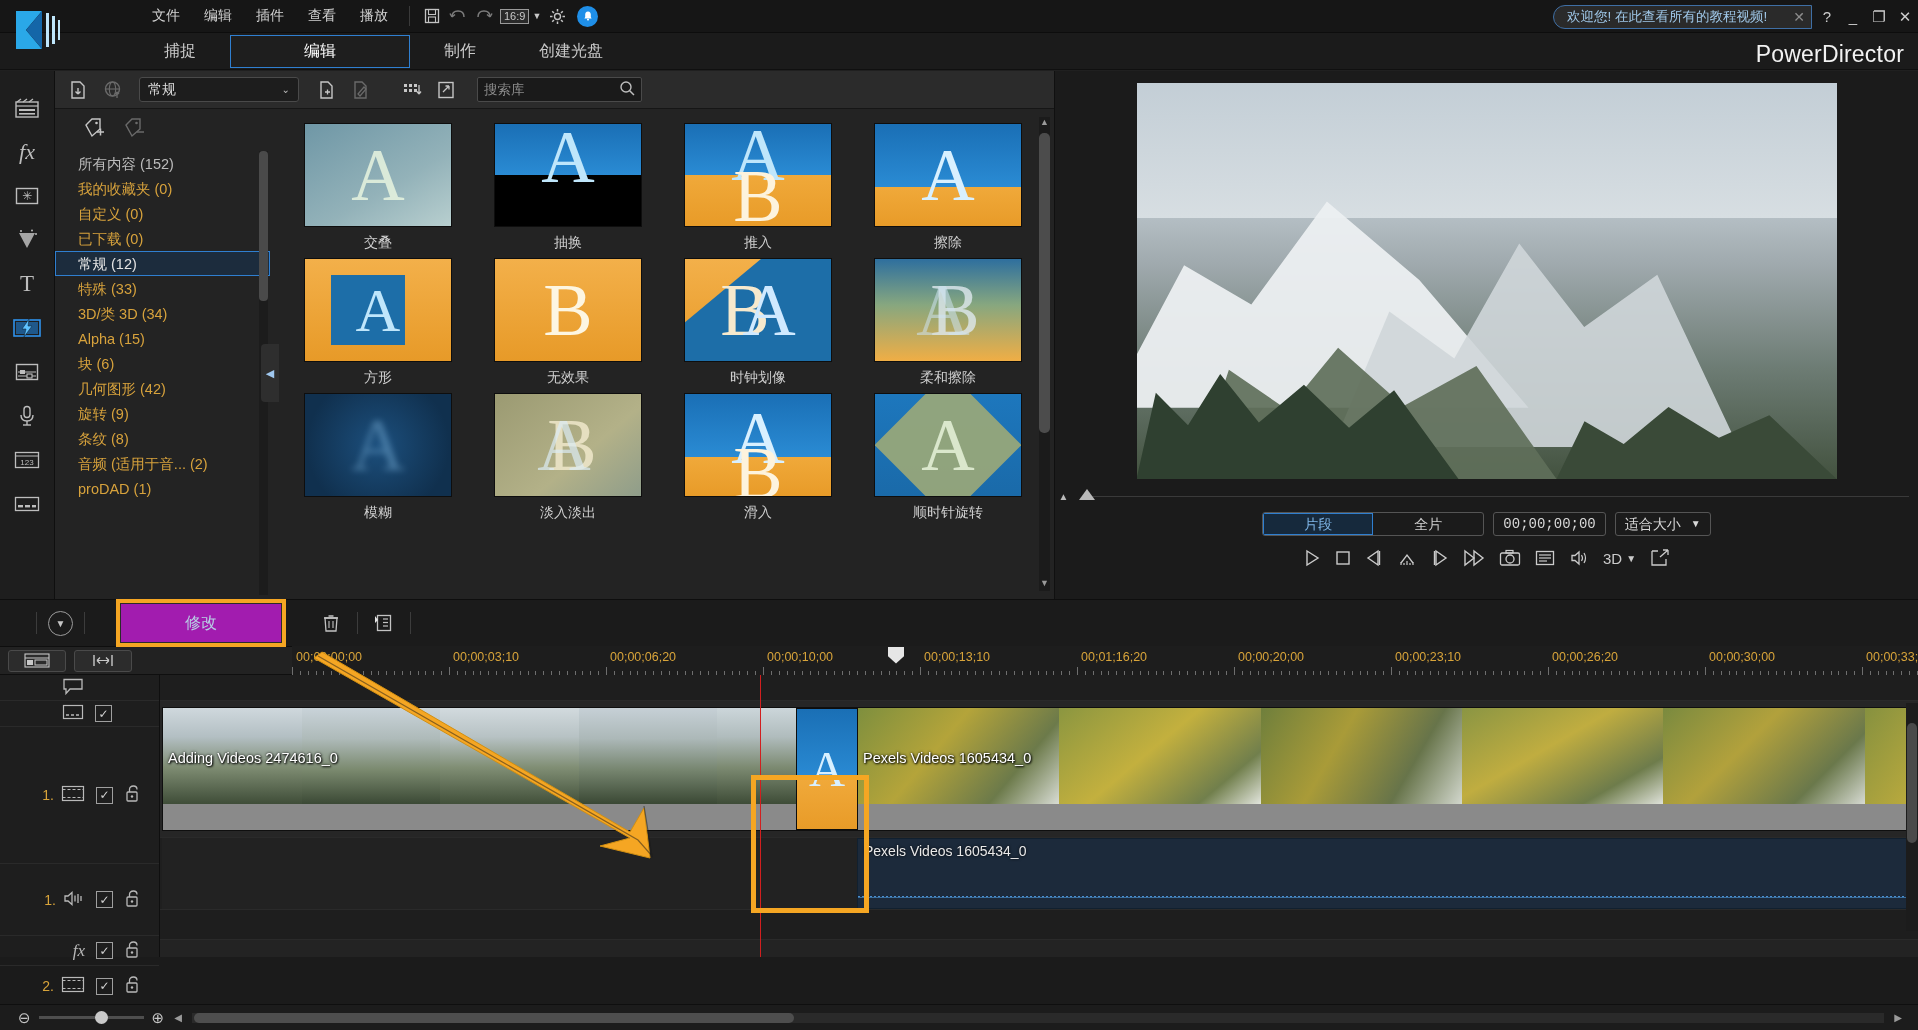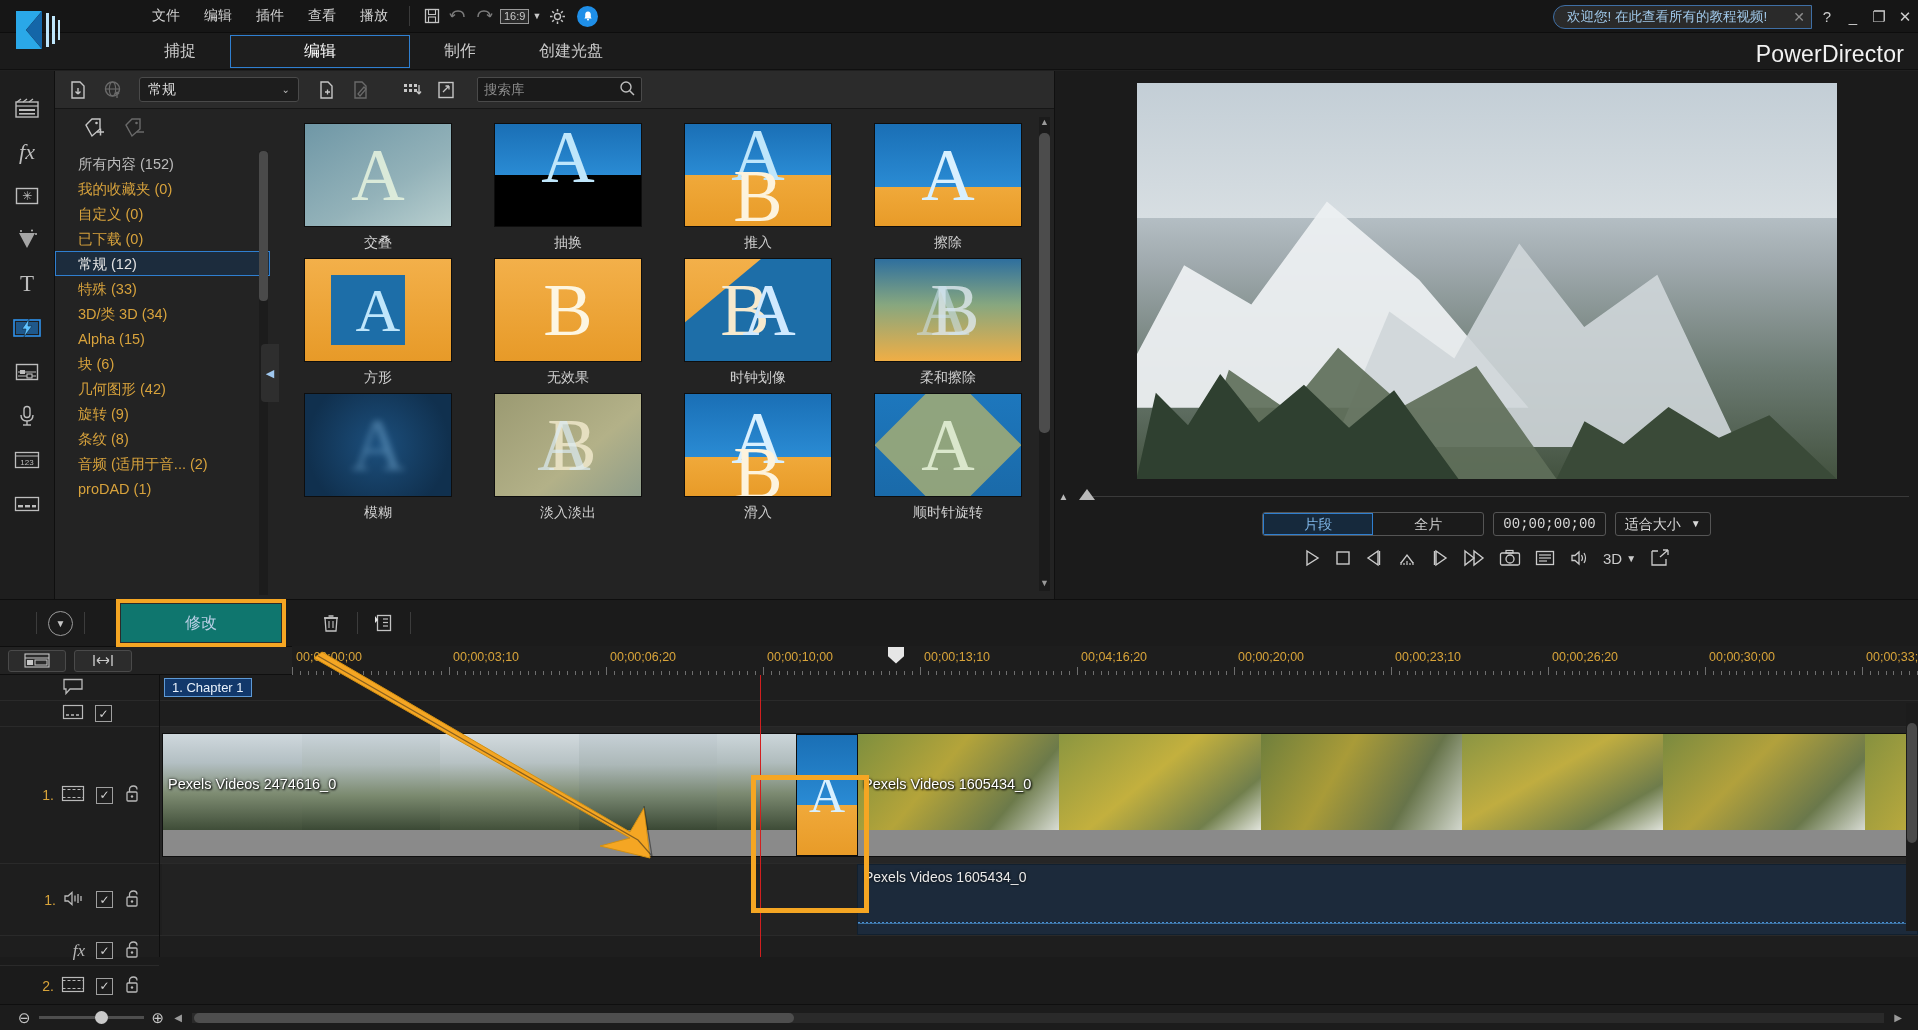--- a/index.html
+++ b/index.html
@@ -166,21 +166,21 @@
   }
   .mod-sep { width:1px; height:22px; background:#3c3c3c; margin:0 11px; }
   .circ-btn {
     width:25px;height:25px;border:1px solid #9b9b9b;border-radius:50%;display:flex;
     align-items:center;justify-content:center;color:#c6c6c6;font-size:10px;cursor:pointer;
   }
   .modify-hl {
     background:#f5a623; padding:4px; margin-left:20px; cursor:pointer;
   }
   .modify-btn {
-    width:162px;height:40px;background:#0f766e;border:1px solid #2b2b2b;display:flex;
+    width:162px;height:40px;background:#a21caf;border:1px solid #2b2b2b;display:flex;
     align-items:center;justify-content:center;color:#b7cee4;font-size:16px;
   }
   .mb-ico { width:30px;height:28px;display:flex;align-items:center;justify-content:center;color:#c3c3c3;cursor:pointer;}
 
   
   .tl { position:absolute; top:647px; left:0; right:0; bottom:0; background:#1b1b1b; }
   .tl-head {
     height:28px; display:flex; align-items:center; background:#222; border-bottom:1px solid #0f0f0f;
   }
   .tl-btn {
@@ -785,21 +785,21 @@
             <path d="M19 7.5 H13 M19 7.5 L16 4.5 M19 7.5 L16 10.5" stroke="#c8c8c8" stroke-width="1.2" fill="none"></path>
           </svg>
       </div>
 
       <div class="ruler" style="flex:1;">
         <div class="tick-label" style="left:4px;">00;00;00;00</div>
         <div class="tick-label" style="left:161px;">00;00;03;10</div>
         <div class="tick-label" style="left:318px;">00;00;06;20</div>
         <div class="tick-label" style="left:475px;">00;00;10;00</div>
         <div class="tick-label" style="left:632px;">00;00;13;10</div>
-        <div class="tick-label" style="left:789px;">00;04;16;20</div>
+        <div class="tick-label" style="left:789px;">00;01;16;20</div>
         <div class="tick-label" style="left:946px;">00;00;20;00</div>
         <div class="tick-label" style="left:1103px;">00;00;23;10</div>
         <div class="tick-label" style="left:1260px;">00;00;26;20</div>
         <div class="tick-label" style="left:1417px;">00;00;30;00</div>
         <div class="tick-label" style="left:1574px;">00;00;33;10</div>
 
         <div class="ticks" id="ruler-ticks">
             <div class="tick" style="left: 0px; height: 9px;"></div>
             <div class="tick" style="left: 7.85px; height: 5px;"></div>
             <div class="tick" style="left: 15.7px; height: 5px;"></div>
@@ -1100,37 +1100,34 @@
             <svg width="16" height="19" viewBox="0 0 16 19">
                 <rect x="3" y="8" width="10" height="9" rx="1" fill="none" stroke="#b9b9b9" stroke-width="1.3"></rect>
                 <path d="M5.5 8 V5.5 Q5.5 2 9.5 2 Q13 2 13 5.5" fill="none" stroke="#b9b9b9" stroke-width="1.3"></path>
                 <circle cx="8" cy="12.5" r="1.2" fill="#b9b9b9"></circle>
               </svg>
           </span>
         </div>
       </div>
 
       <div class="track-area">
-        <div class="chapter-row">
-          <div class="chapter-chip">1. Chapter 1</div>
-        </div>
         <div class="subtitle-row"></div>
 
         <div class="video-row">
 
           <div class="clip" style="left:2px;width:695px;">
             <div class="filmstrip">
               <div class="frame" style="background:linear-gradient(#cfd8dd 0%,#b3bfc3 30%,#7e8c72 62%,#3f4d38 100%);"></div>
               <div class="frame" style="background:linear-gradient(#c9d3d9 0%,#aebab9 32%,#7b8a6f 64%,#3b4935 100%);"></div>
               <div class="frame" style="background:linear-gradient(#d2dade 0%,#b7c2c4 30%,#808e74 62%,#42503a 100%);"></div>
               <div class="frame" style="background:linear-gradient(#c6d0d6 0%,#acb8b8 32%,#778670 64%,#3a4834 100%);"></div>
               <div class="frame" style="background:linear-gradient(#ccd6da 0%,#b0bcbd 30%,#7c8a71 62%,#3e4c37 100%);"></div>
             </div>
             <div class="gray-bar"></div>
-            <div class="clip-name">Pexels Videos 2474616_0</div>
+            <div class="clip-name">Adding Videos 2474616_0</div>
           </div>
 
           <div class="clip" style="left:697px;width:1210px;">
             <div class="filmstrip">
               <div class="frame" style="background:linear-gradient(130deg,#7e8f3e,#b4a43a 40%,#6c7a4a 75%,#d8dcd4);"></div>
               <div class="frame" style="background:linear-gradient(140deg,#8b9640,#c3b03e 45%,#717f4c 80%,#e2e5dd);"></div>
               <div class="frame" style="background:linear-gradient(120deg,#6f7f3c,#a99b38 38%,#67744a 72%,#d2d7cd);"></div>
               <div class="frame" style="background:linear-gradient(150deg,#8a9543,#c0ad40 42%,#6e7c4b 78%,#dfe2da);"></div>
               <div class="frame" style="background:linear-gradient(135deg,#7a8a3f,#b2a13c 40%,#6a784b 76%,#d6dad2);"></div>
               <div class="frame" style="background:linear-gradient(125deg,#86913f,#bdab3d 44%,#707e4d 80%,#dde0d8);"></div>

